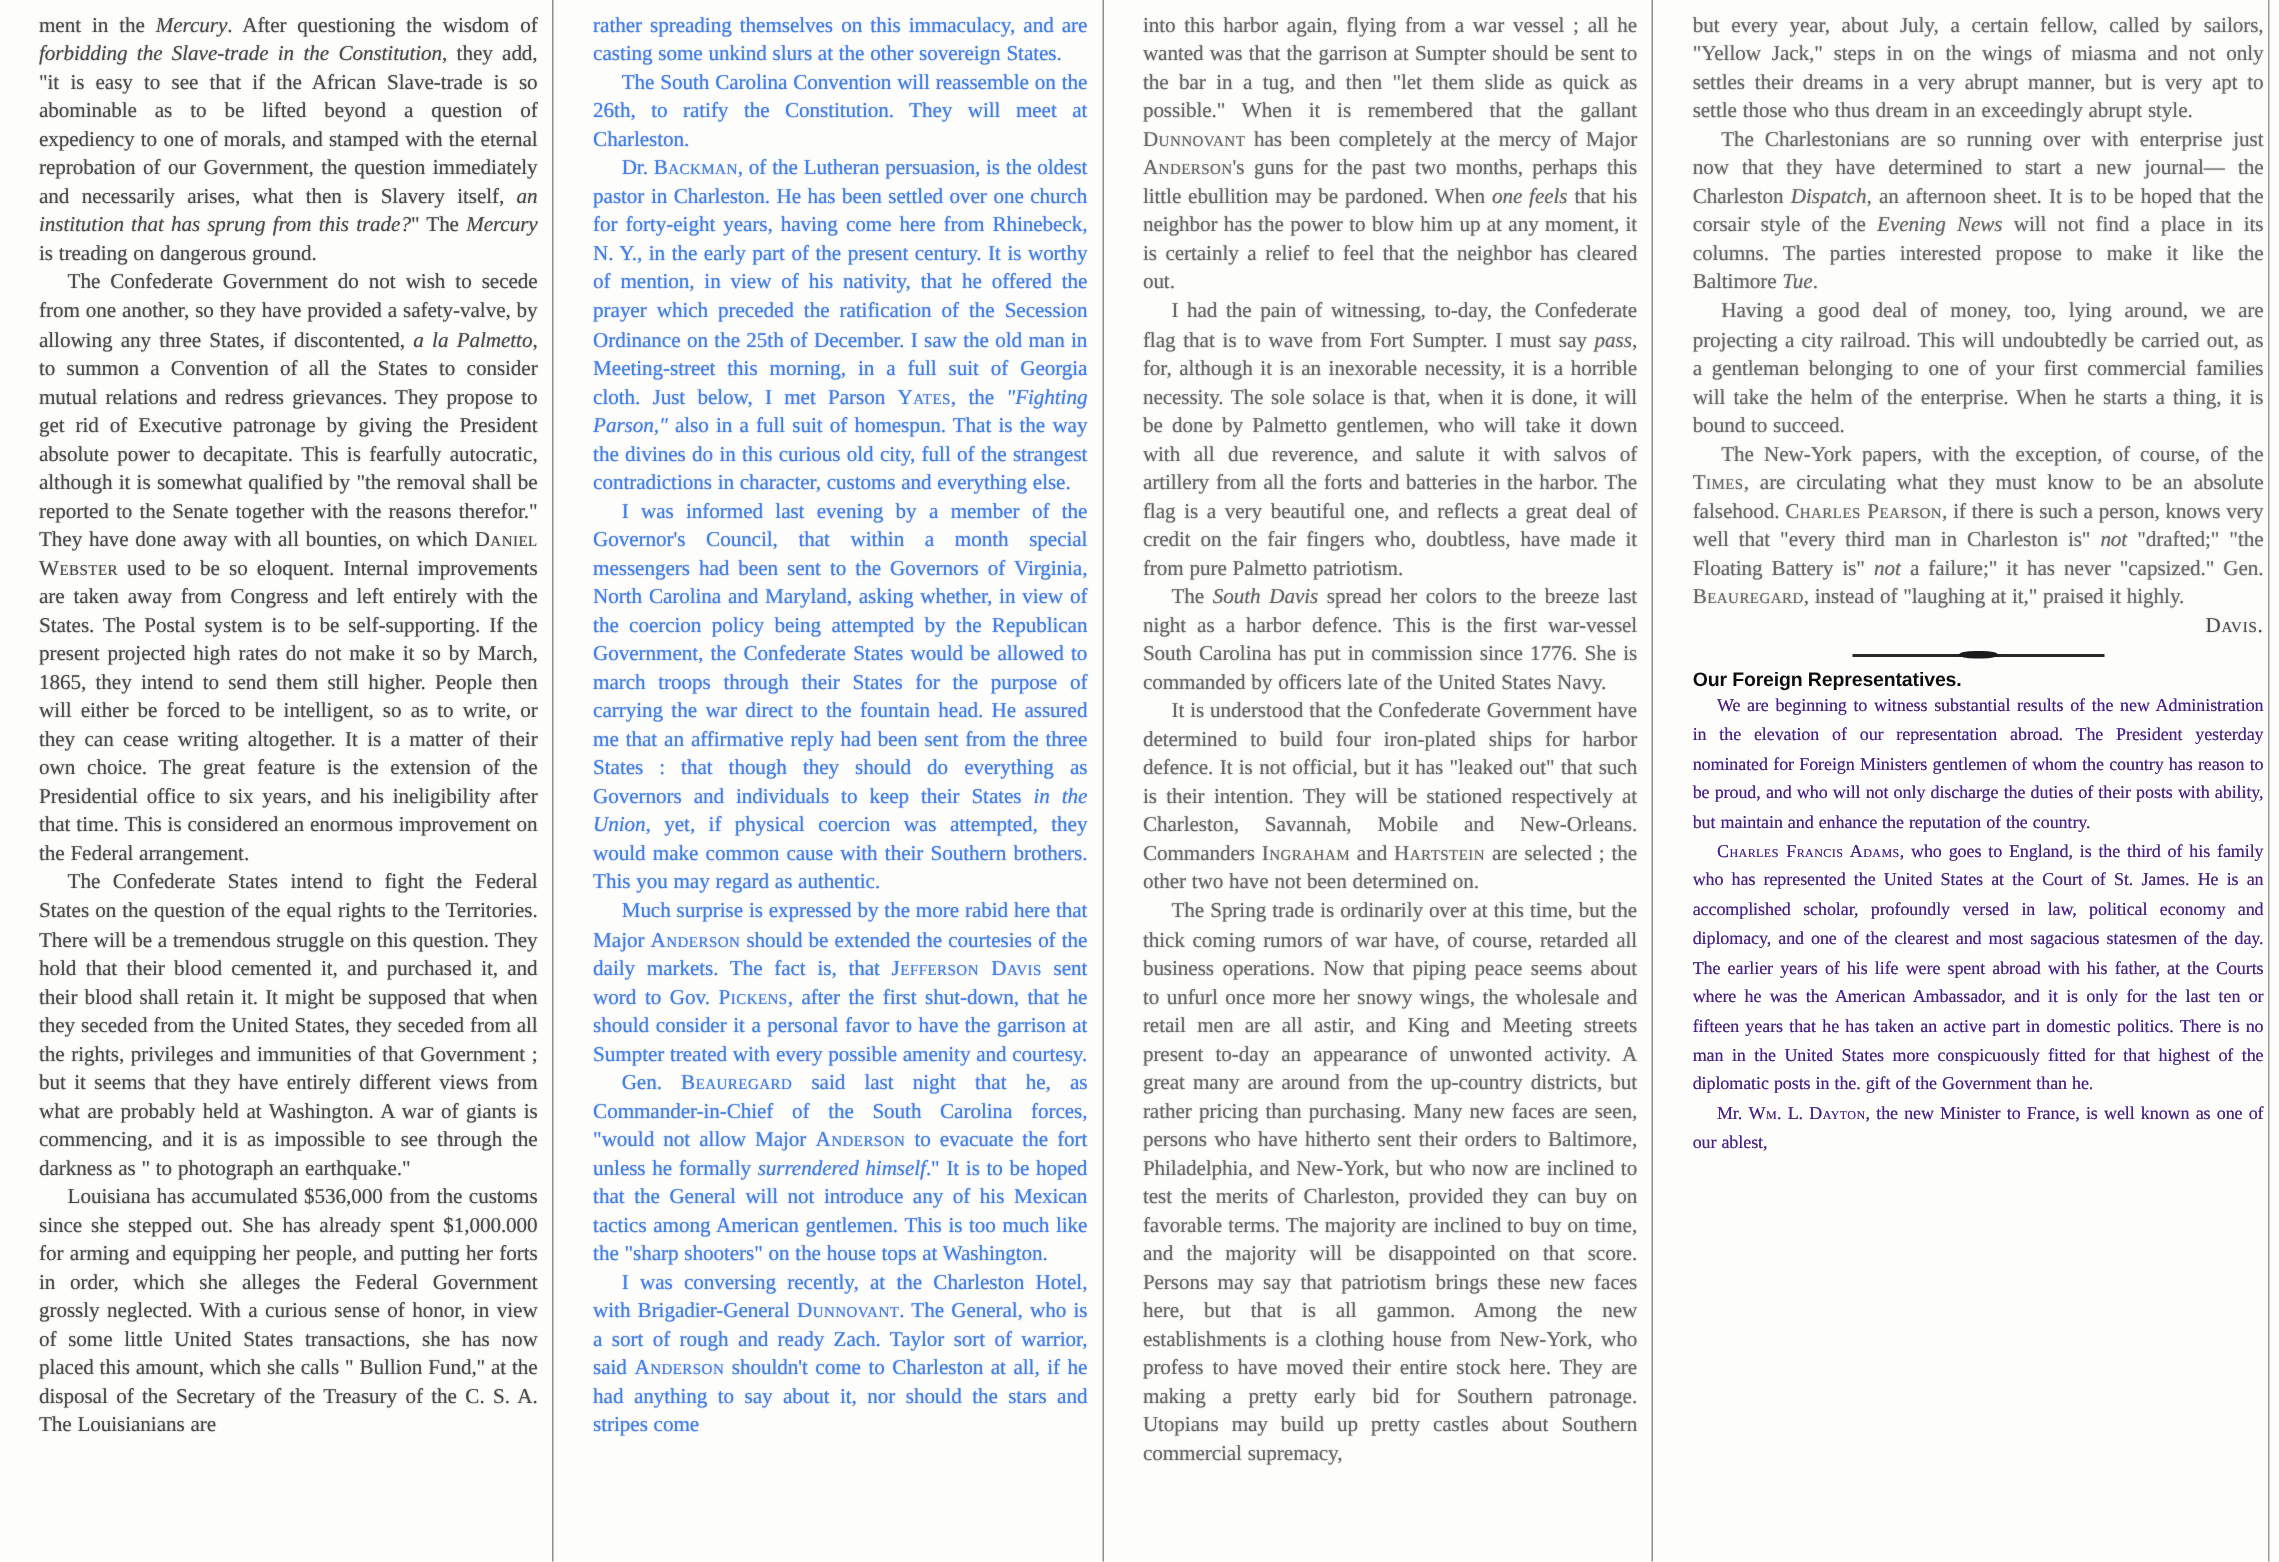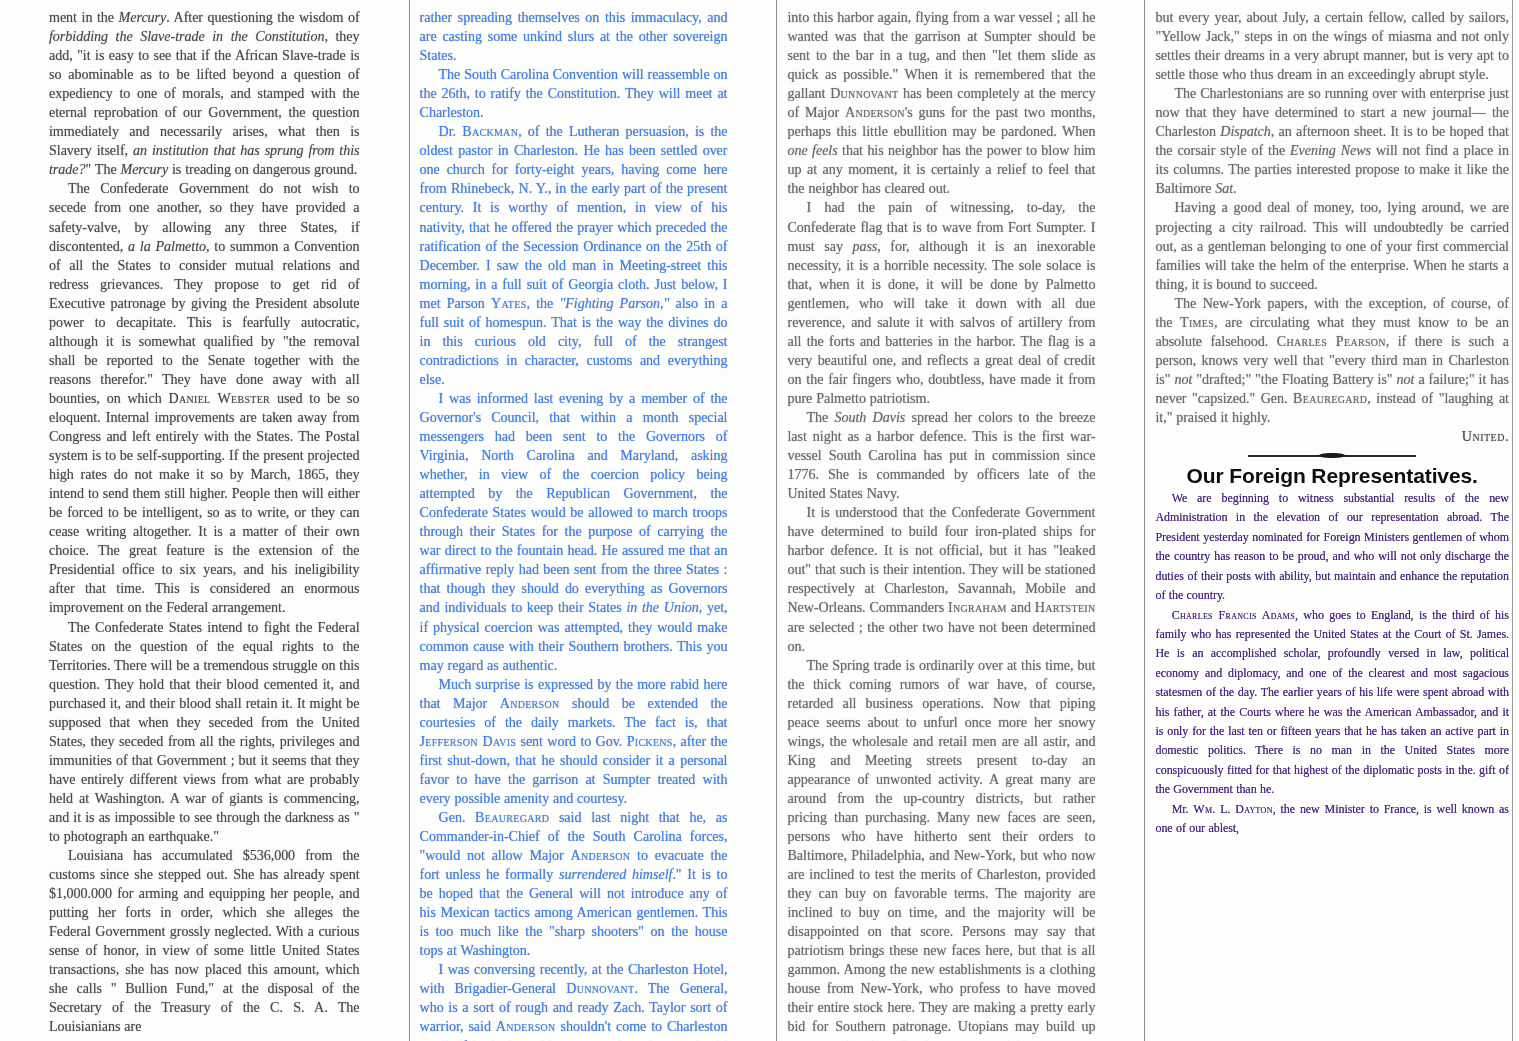--- a/index.html
+++ b/index.html
@@ -28,23 +28,22 @@
   #columns {
     display: flex;
     width: 1519px;
     height: 1041px;
     box-sizing: border-box;
   }
 
   .column {
     position: relative;
     box-sizing: border-box;
-    padding: 8px 10px 0 10px;
+    padding: 8px 10px 0 26px;
     overflow: hidden;
-    margin-left: 39px;
   }
 
   
   .column + .column {
     border-left: 1px solid #8d8d8d;
   }
 
   .col-1 { width: 381px; }
   .col-2 { width: 379px; }
   .col-3 { width: 379px; }
@@ -83,24 +82,23 @@
 
   
   .sc {
     font-variant: small-caps;
     letter-spacing: 0.3px;
   }
 
   
   .headline {
     margin: 7px 0 1px 0;
-    text-align: center;
     font-family: "Liberation Sans", "DejaVu Sans", sans-serif;
     font-weight: bold;
-    font-size: 21px;
+    font-size: 13px;
     letter-spacing: -0.1px;
     color: #0d0d0d;
   }
 
   
   .ornament-rule {
     width: 168px;
     height: 2px;
     margin: 9px auto 4px auto;
     background: linear-gradient(to right,
@@ -172,25 +170,25 @@
         <p class="para">The <i>South Davis</i> spread her colors to the breeze last night as a harbor defence. This is the first war-vessel South Carolina has put in commission since 1776. She is commanded by officers late of the United States Navy.</p>
         <p class="para">It is understood that the Confederate Government have determined to build four iron-plated ships for harbor defence. It is not official, but it has "leaked out" that such is their intention. They will be stationed respectively at Charleston, Savannah, Mobile and New-Orleans. Commanders <span class="sc">Ingraham</span> and <span class="sc">Hartstein</span> are selected ; the other two have not been determined on.</p>
         <p class="para">The Spring trade is ordinarily over at this time, but the thick coming rumors of war have, of course, retarded all business operations. Now that piping peace seems about to unfurl once more her snowy wings, the wholesale and retail men are all astir, and King and Meeting streets present to-day an appearance of unwonted activity. A great many are around from the up-country districts, but rather pricing than purchasing. Many new faces are seen, persons who have hitherto sent their orders to Baltimore, Philadelphia, and New-York, but who now are inclined to test the merits of Charleston, provided they can buy on favorable terms. The majority are inclined to buy on time, and the majority will be disappointed on that score. Persons may say that patriotism brings these new faces here, but that is all gammon. Among the new establishments is a clothing house from New-York, who profess to have moved their entire stock here. They are making a pretty early bid for Southern patronage. Utopians may build up pretty castles about Southern commercial supremacy,</p>
       </div>
     </div>
 
     <div class="column col-4">
 
       <div class="faded3 scan-vsoft">
         <p class="para noindent">but every year, about July, a certain fellow, called by sailors, "Yellow Jack," steps in on the wings of miasma and not only settles their dreams in a very abrupt manner, but is very apt to settle those who thus dream in an exceedingly abrupt style.</p>
-        <p class="para">The Charlestonians are so running over with enterprise just now that they have determined to start a new journal— the Charleston <i>Dispatch</i>, an afternoon sheet. It is to be hoped that the corsair style of the <i>Evening News</i> will not find a place in its columns. The parties interested propose to make it like the Baltimore <i>Sat</i>.</p>
+        <p class="para">The Charlestonians are so running over with enterprise just now that they have determined to start a new journal— the Charleston <i>Dispatch</i>, an afternoon sheet. It is to be hoped that the corsair style of the <i>Evening News</i> will not find a place in its columns. The parties interested propose to make it like the Baltimore <i>Tue</i>.</p>
         <p class="para">Having a good deal of money, too, lying around, we are projecting a city railroad. This will undoubtedly be carried out, as a gentleman belonging to one of your first commercial families will take the helm of the enterprise. When he starts a thing, it is bound to succeed.</p>
         <p class="para">
           <span>The New-York papers, with the exception, of course, of the <span class="sc">Times</span>, are circulating what they must know to be an absolute falsehood. <span class="sc">Charles Pearson</span>, if there is such a person, knows very well that "every third man in Charleston is" <i>not</i> "drafted;" "the Floating Battery is" <i>not</i> a failure;" it has never "capsized." Gen. <span class="sc">Beauregard</span>, instead of "laughing at it," praised it highly.</span>
-          <span class="signature">United.</span>
+          <span class="signature">Davis.</span>
         </p>
       </div>
 
       <div class="ornament-rule"></div>
 
       <div class="article-crisp">
         <h2 class="headline">Our Foreign Representatives.</h2>
         <p class="para">We are beginning to witness substantial results of the new Administration in the elevation of our representation abroad. The President yesterday nominated for Foreign Ministers gentlemen of whom the country has reason to be proud, and who will not only discharge the duties of their posts with ability, but maintain and enhance the reputation of the country.</p>
         <p class="para"><span class="sc">Charles Francis Adams</span>, who goes to England, is the third of his family who has represented the United States at the Court of St. James. He is an accomplished scholar, profoundly versed in law, political economy and diplomacy, and one of the clearest and most sagacious statesmen of the day. The earlier years of his life were spent abroad with his father, at the Courts where he was the American Ambassador, and it is only for the last ten or fifteen years that he has taken an active part in domestic politics. There is no man in the United States more conspicuously fitted for that highest of the diplomatic posts in the. gift of the Government than he.</p>
         <p class="para">Mr. <span class="sc">Wm</span>. L. <span class="sc">Dayton</span>, the new Minister to France, is well known as one of our ablest,</p>

